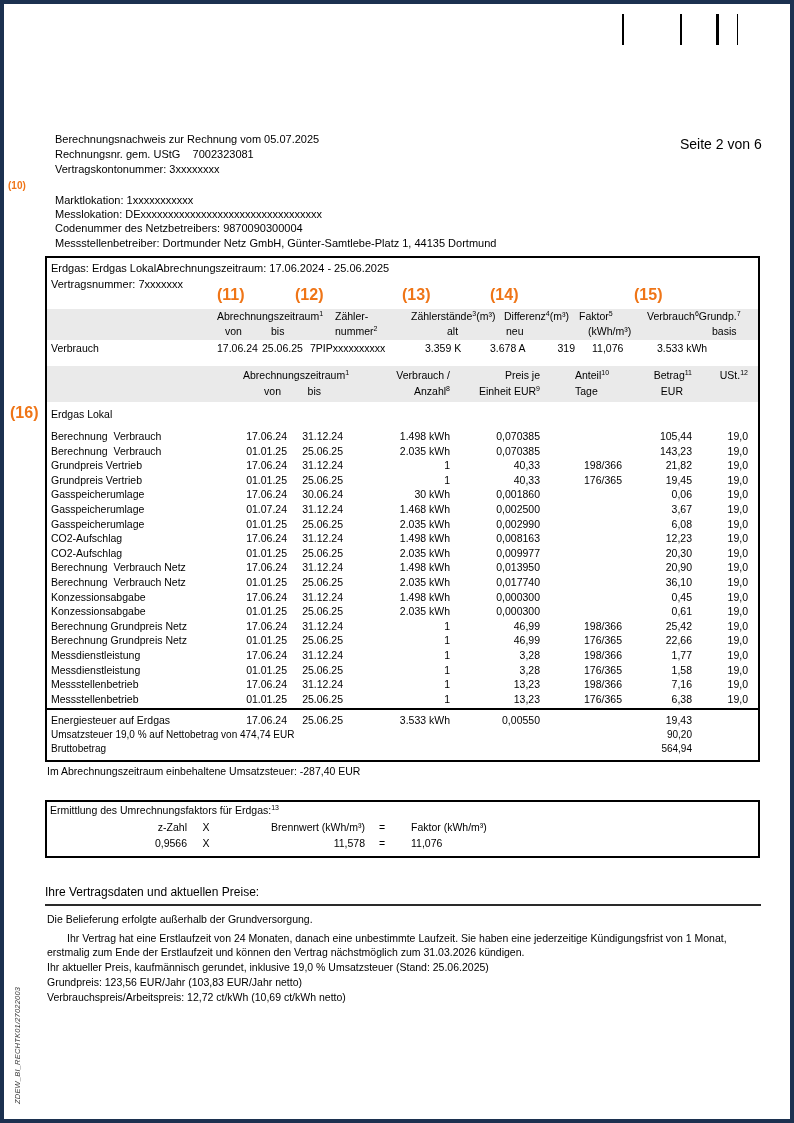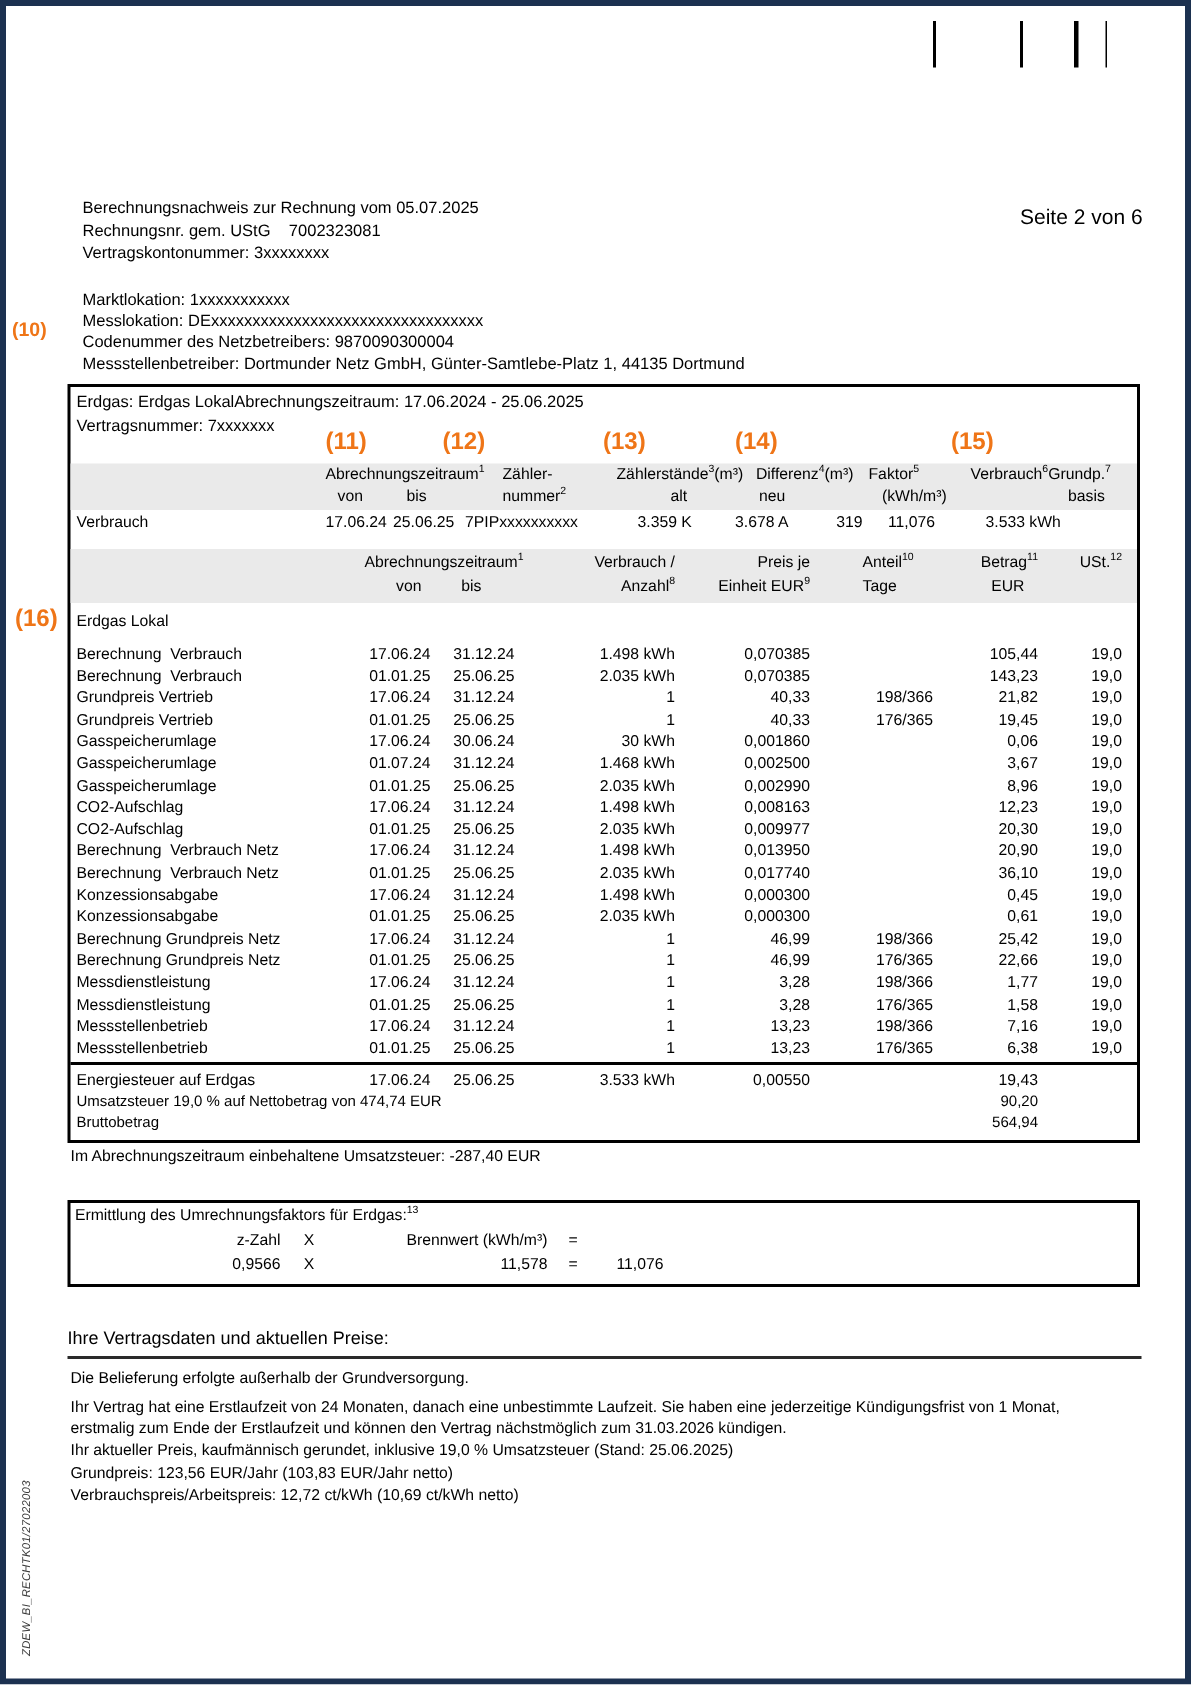--- a/index.html
+++ b/index.html
@@ -10,21 +10,21 @@
   sup{font-size:7px;line-height:0;}
   
   .cropmark{position:absolute;top:10px;height:31px;background:#000;}
   .cm1{left:618px;width:2px;} .cm2{left:676px;width:2px;}
   .cm3{left:712px;width:3px;} .cm4{left:733px;width:1px;}
   
   .hdr{position:absolute;left:51px;top:128px;font-size:11px;line-height:15px;}
   .page-ind{position:absolute;left:676px;top:132px;font-size:14px;}
   
   .marker{position:absolute;color:#ef7517;font-weight:bold;font-size:16px;}
-  .marker10{left:4px;top:208px;font-size:13px;}
+  .marker10{left:4px;top:176px;font-size:10px;}
   .marker16{left:6px;top:400px;}
   
   .loc{position:absolute;left:51px;top:189px;font-size:11px;line-height:14.2px;}
   
   .main-box{position:absolute;left:41px;top:252px;width:715px;height:506px;
             border:2px solid #000;box-sizing:border-box;}
   .mb-inner{position:relative;width:711px;height:502px;font-size:10.5px;}
   .mb-head-row{position:absolute;left:4px;right:4px;top:4px;display:flex;
                font-size:11px;}
   .mb-contract{position:absolute;left:4px;top:20px;font-size:11px;}
@@ -57,21 +57,21 @@
   .conv-title{position:absolute;left:3px;top:2px;}
   .conv-row{position:absolute;left:0;width:700px;display:grid;
             grid-template-columns:140px 38px 140px 34px auto;}
   .conv-r1{top:19px;} .conv-r2{top:35px;}
   .cv-right{text-align:right;margin-left:32px;} .cv-center{text-align:center;} .cv-left{text-align:left;padding-left:12px;}
   
   .contract-heading{position:absolute;left:41px;top:881px;font-size:12px;}
   .contract-rule{position:absolute;left:41px;top:900px;width:716px;height:2px;background:#2a2a2a;}
   .contract-lines{position:absolute;left:43px;top:908px;font-size:10.5px;line-height:14.7px;}
   .contract-lines div{white-space:nowrap;}
-  .cl-gap{margin-top:4px;}
+  .cl-gap{margin-top:4px;margin-left:20px;}
   
   .vcode{position:absolute;left:9px;top:1100px;transform:rotate(-90deg);
          transform-origin:0 0;font-size:7.5px;font-style:italic;color:#3a3a3a;
          letter-spacing:0.2px;white-space:nowrap;}
 </style>
 </head>
 <body>
 
 <div class="page">
 
@@ -225,21 +225,21 @@
           <span class="c-betrag">3,67</span>
           <span class="c-ust">19,0</span>
         </div>
           <div class="pos-row">
           <span class="c-name">Gasspeicherumlage</span>
           <span class="c-von">01.01.25</span>
           <span class="c-bis">25.06.25</span>
           <span class="c-menge">2.035 kWh</span>
           <span class="c-preis">0,002990</span>
           <span class="c-anteil"></span>
-          <span class="c-betrag">8,96</span>
+          <span class="c-betrag">6,08</span>
           <span class="c-ust">19,0</span>
         </div>
           <div class="pos-row">
           <span class="c-name">CO2-Aufschlag</span>
           <span class="c-von">17.06.24</span>
           <span class="c-bis">31.12.24</span>
           <span class="c-menge">1.498 kWh</span>
           <span class="c-preis">0,008163</span>
           <span class="c-anteil"></span>
           <span class="c-betrag">12,23</span>
@@ -384,20 +384,21 @@
 
   <div class="vat-note nw">Im Abrechnungszeitraum einbehaltene Umsatzsteuer: -287,40 EUR</div>
 
   <div class="conv-box">
     <div class="conv-title"><span>Ermittlung des Umrechnungsfaktors für Erdgas:</span><sup>13</sup></div>
     <div class="conv-row conv-r1">
       <span class="cv-right">z-Zahl</span>
       <span class="cv-center">X</span>
       <span class="cv-right">Brennwert (kWh/m³)</span>
       <span class="cv-center">=</span>
+      <span class="cv-left">Faktor (kWh/m³)</span>
     </div>
     <div class="conv-row conv-r2">
       <span class="cv-right">0,9566</span>
       <span class="cv-center">X</span>
       <span class="cv-right">11,578</span>
       <span class="cv-center">=</span>
       <span class="cv-left">11,076</span>
     </div>
   </div>
 

